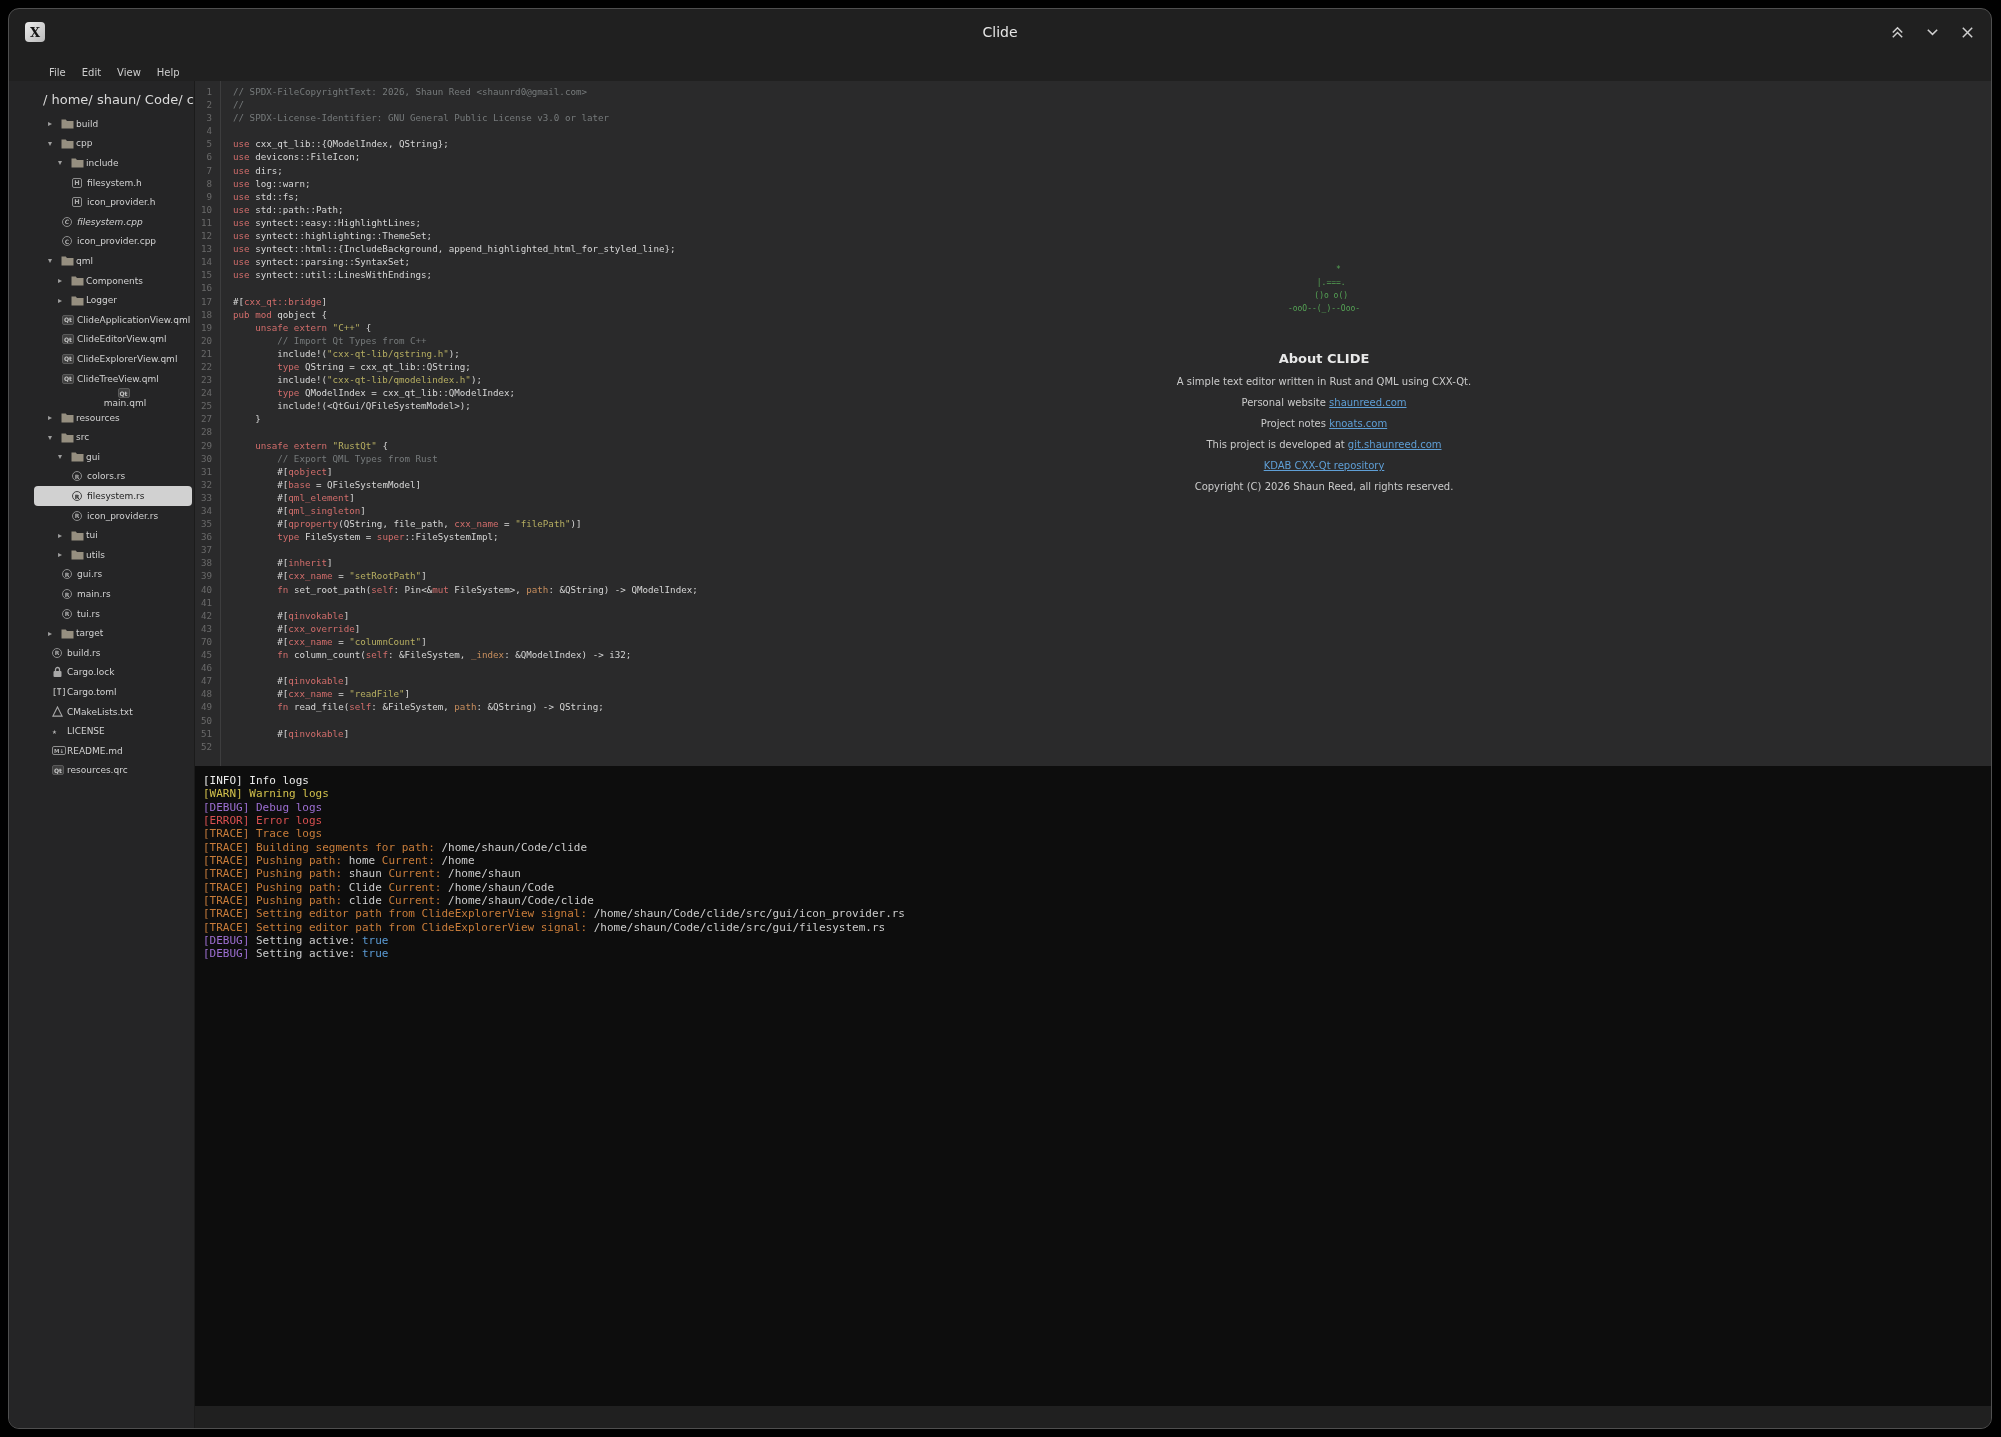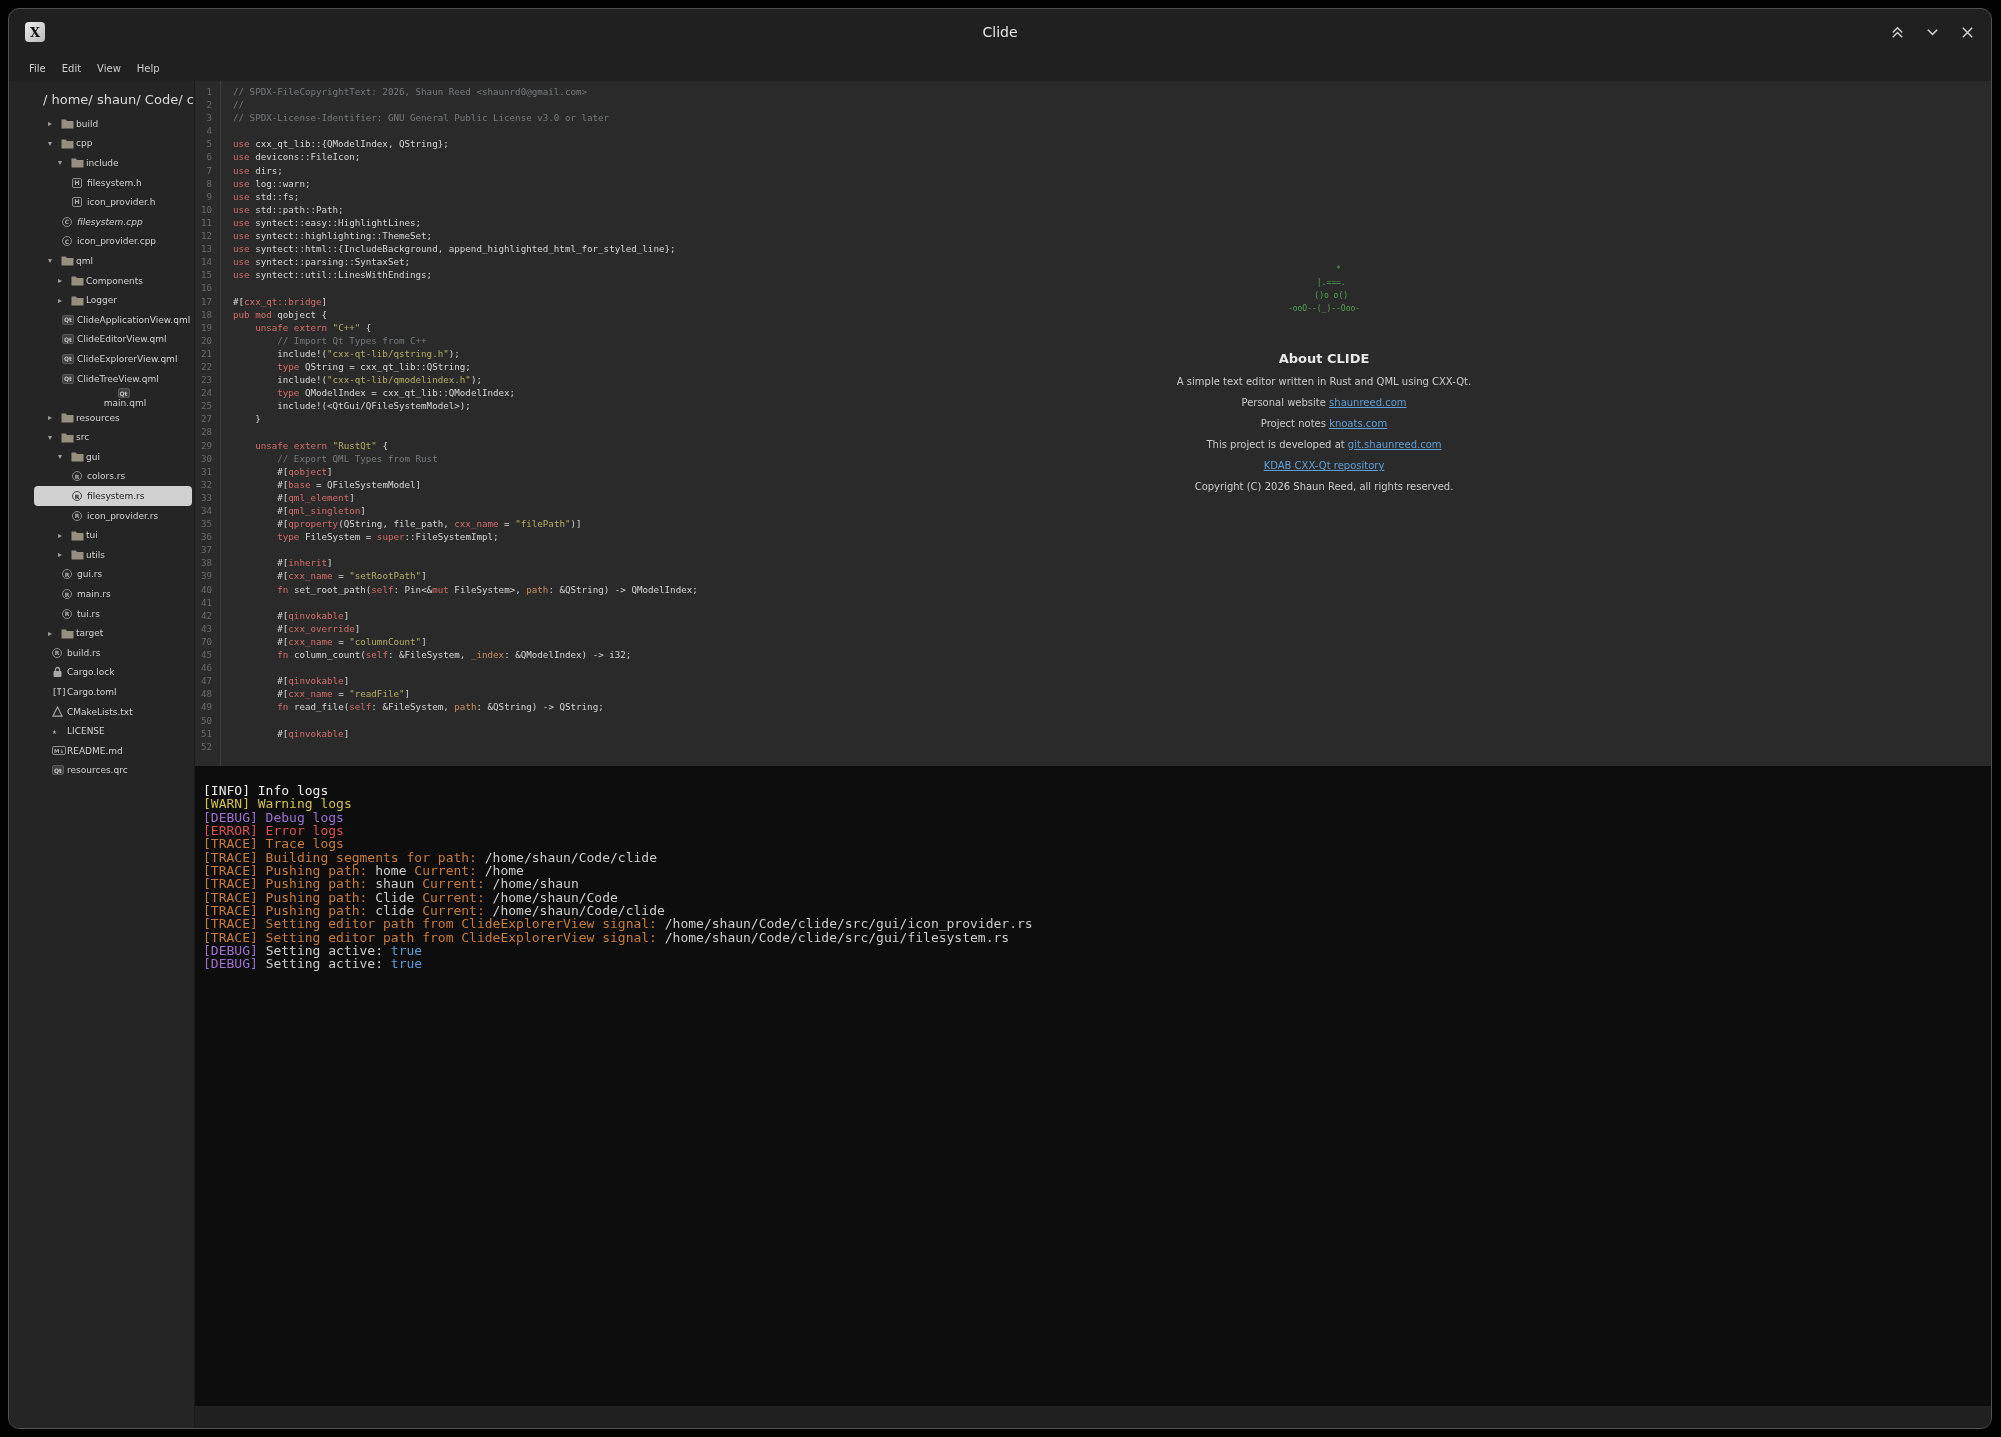--- a/index.html
+++ b/index.html
@@ -18,21 +18,21 @@
   .app-icon {
     position:absolute; left:16px; top:13px; width:20px; height:20px; border-radius:4px;
     background:linear-gradient(135deg,#ececec,#b9b9b9); color:#141414;
     display:flex; align-items:center; justify-content:center;
     font-weight:bold; font-size:13px; font-family:"DejaVu Serif","Liberation Serif",serif;
   }
   .title { color:#e6e6e6; font-size:14px; }
   .win-controls { position:absolute; right:16px; top:0; height:46px; display:flex; align-items:center; gap:20px; }
   .win-btn { display:flex; }
   
-  .menubar { height:26px; flex:none; display:flex; align-items:center; padding-left:12px; }
+  .menubar { height:26px; flex:none; display:flex; align-items:flex-end; padding-left:12px;margin-left:20px; }
   .menu-item { color:#cdcdcd; font-size:10px; padding:3px 8px; }
   
   .content { flex:1; display:flex; min-height:0; }
   .sidebar { width:186px; flex:none; background:#252526; border-right:1px solid #1b1b1b; overflow:hidden; }
   .root-path { color:#dadada; font-size:13px; padding:11px 0 7px 34px; white-space:nowrap; }
   .tree { margin-left:25px; width:158px; }
   .tree-row { display:flex; align-items:center; height:19.6px; border-radius:4px; white-space:nowrap; }
   .tree-row.selected { background:#d1d1d1; }
   .tree-row.selected .tree-label { color:#1d1d1d; }
   .arrow { width:13px; flex:none; color:#9f9f9f; font-size:8px; display:flex; align-items:center; }
@@ -56,21 +56,21 @@
   .lt { padding-left:13px; white-space:pre; }
   .tk-c { color:#767a7b; } .tk-k { color:#d16d6b; } .tk-s { color:#b6ae61; }
   .tk-w { color:#d6d6d6; } .tk-p { color:#c98f5e; }
   
   .about { position:absolute; left:929px; top:180px; width:400px; text-align:center; }
   .ascii { font-family:"DejaVu Sans Mono","Liberation Mono",monospace; font-size:8px; line-height:13px; color:#55a355; white-space:pre; margin-top:2px; }
   .about-title { margin-top:36px; font-size:13px; font-weight:bold; color:#e8e8e8; }
   .about-p { margin-top:10px; font-size:10px; color:#cbcbcb; }
   .about-link { color:#5f9fd6; text-decoration:underline; }
   
-  .logpanel { height:640px; flex:none; background:#0d0d0d; padding:18px 8px; font-family:"DejaVu Sans Mono","Liberation Mono",monospace; font-size:13px; overflow:hidden; }
+  .logpanel { height:640px; flex:none; background:#0d0d0d; padding:8px 8px; font-family:"DejaVu Sans Mono","Liberation Mono",monospace; font-size:11px; overflow:hidden; }
   .log-line { height:13.35px; line-height:13.35px; white-space:pre; }
   .lg-info { color:#ececec; } .lg-warn { color:#d2c04c; } .lg-debug { color:#9d6fd2; }
   .lg-error { color:#d95050; } .lg-trace { color:#c87c3a; } .lg-path { color:#cccccc; }
   .lg-value { color:#5b9bd5; }
   .bottom-strip { flex:1; background:#202020; }
 </style>
 </head>
 <body>
 
 <div class="window">

